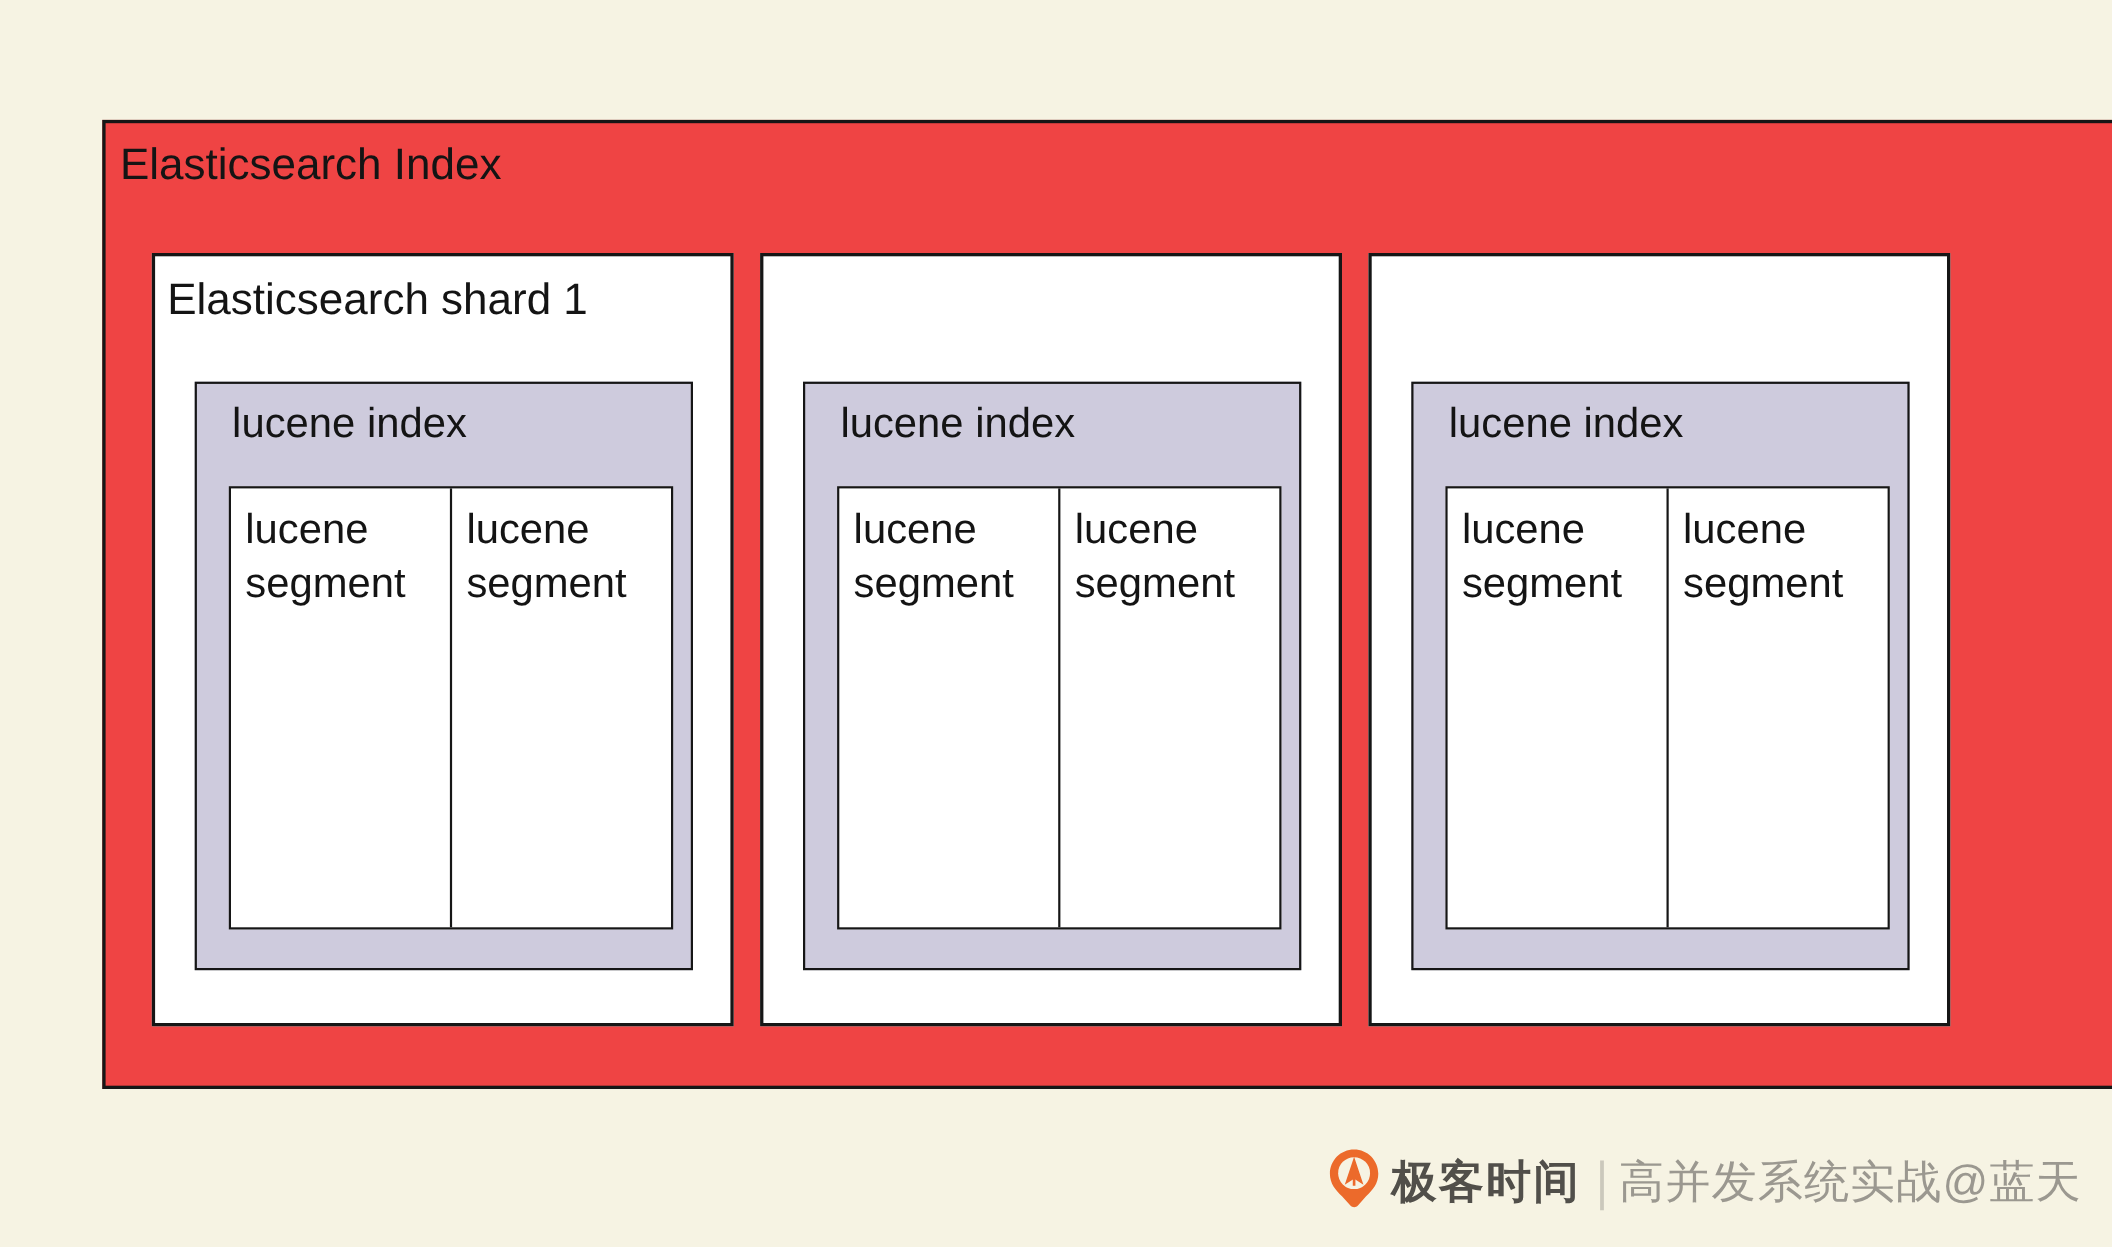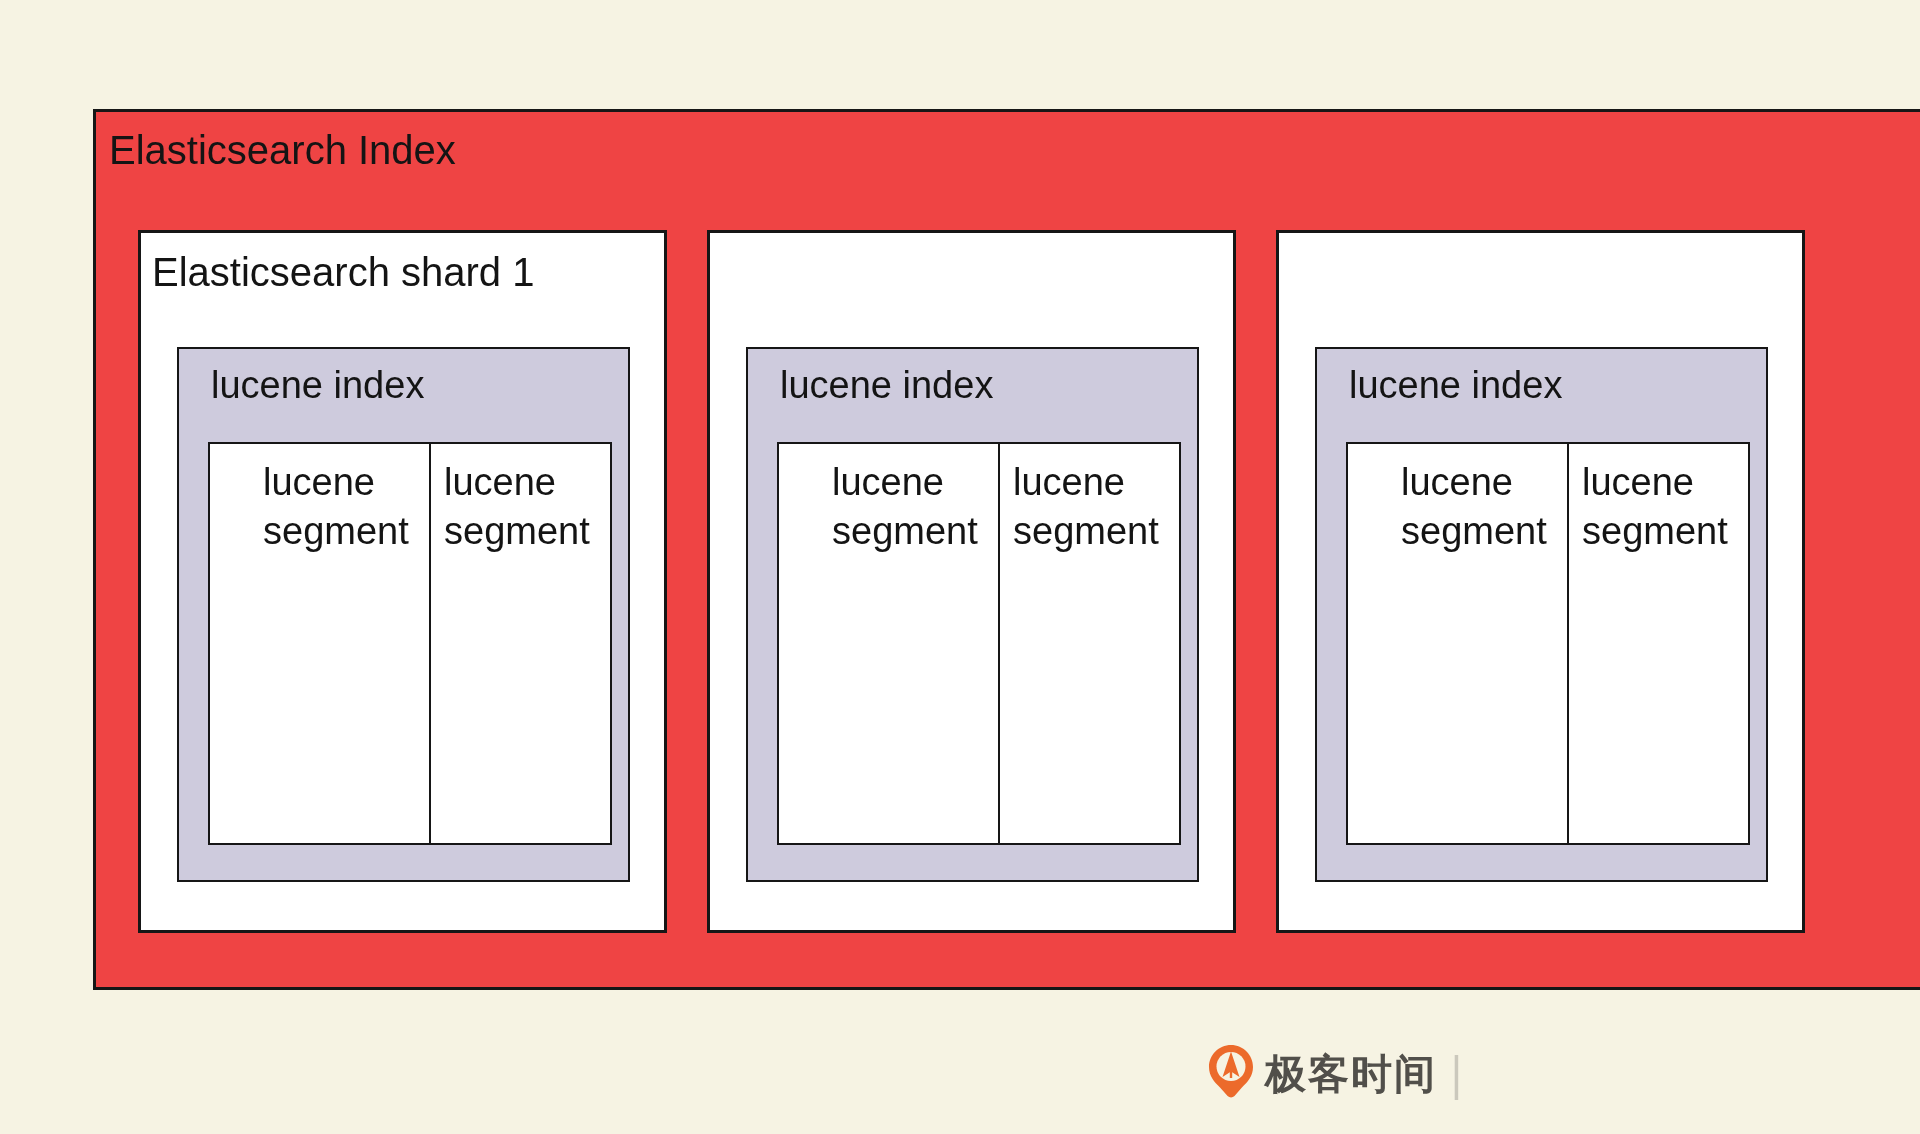--- a/index.html
+++ b/index.html
@@ -40,21 +40,21 @@
     color: #141414;
     white-space: nowrap;
   }
 
   
   .shards-row {
     position: absolute;
     left: 42px;
     top: 118px;
     display: flex;
-    gap: 40px;
+    gap: 24px;
   }
 
   .shard-box {
     position: relative;
     width: 529px;
     height: 703px;
     background: #ffffff;
     border: 3px solid #161616;
   }
 
@@ -90,21 +90,20 @@
   
   .segments-row {
     position: absolute;
     left: 29px;
     top: 93px;
     width: 404px;
     height: 403px;
     display: flex;
     background: #ffffff;
     border: 2px solid #161616;
-    padding-left: 40px;
   }
 
   .segment-cell {
     flex: 1 1 0;
     padding: 14px 8px 0 13px;
     font-size: 38px;
     line-height: 1.3;
   }
 
   .segment-cell + .segment-cell {
@@ -198,15 +197,16 @@
 
   <div class="watermark">
     <svg class="wm-logo" viewBox="0 0 46 60" xmlns="http://www.w3.org/2000/svg" aria-hidden="true">
       <path fill="#ec6a2b" d="M23 1 C10.8 1 1 10.8 1 23 c0 9 5.2 15 11 20.4 L19.6 52 c1.9 1.9 5 1.9 6.9 0 l7.4 -8.6 C39.8 38 45 32 45 23 45 10.8 35.2 1 23 1 Z"></path>
       <circle cx="23" cy="22.5" r="14.5" fill="#f6f3e3"></circle>
       <path fill="#ec6a2b" d="M23 7.5 L31.5 33 L23 27.5 L14.5 33 Z"></path>
       <path fill="#ec6a2b" d="M21.8 16 h2.4 v18 h-2.4 Z"></path>
     </svg>
     <span class="wm-brand">极客时间</span>
     <span class="wm-divider">|</span>
+    <span class="wm-course">高并发系统实战@蓝天</span>
   </div>
 
 </div>
 
 </body></html>

